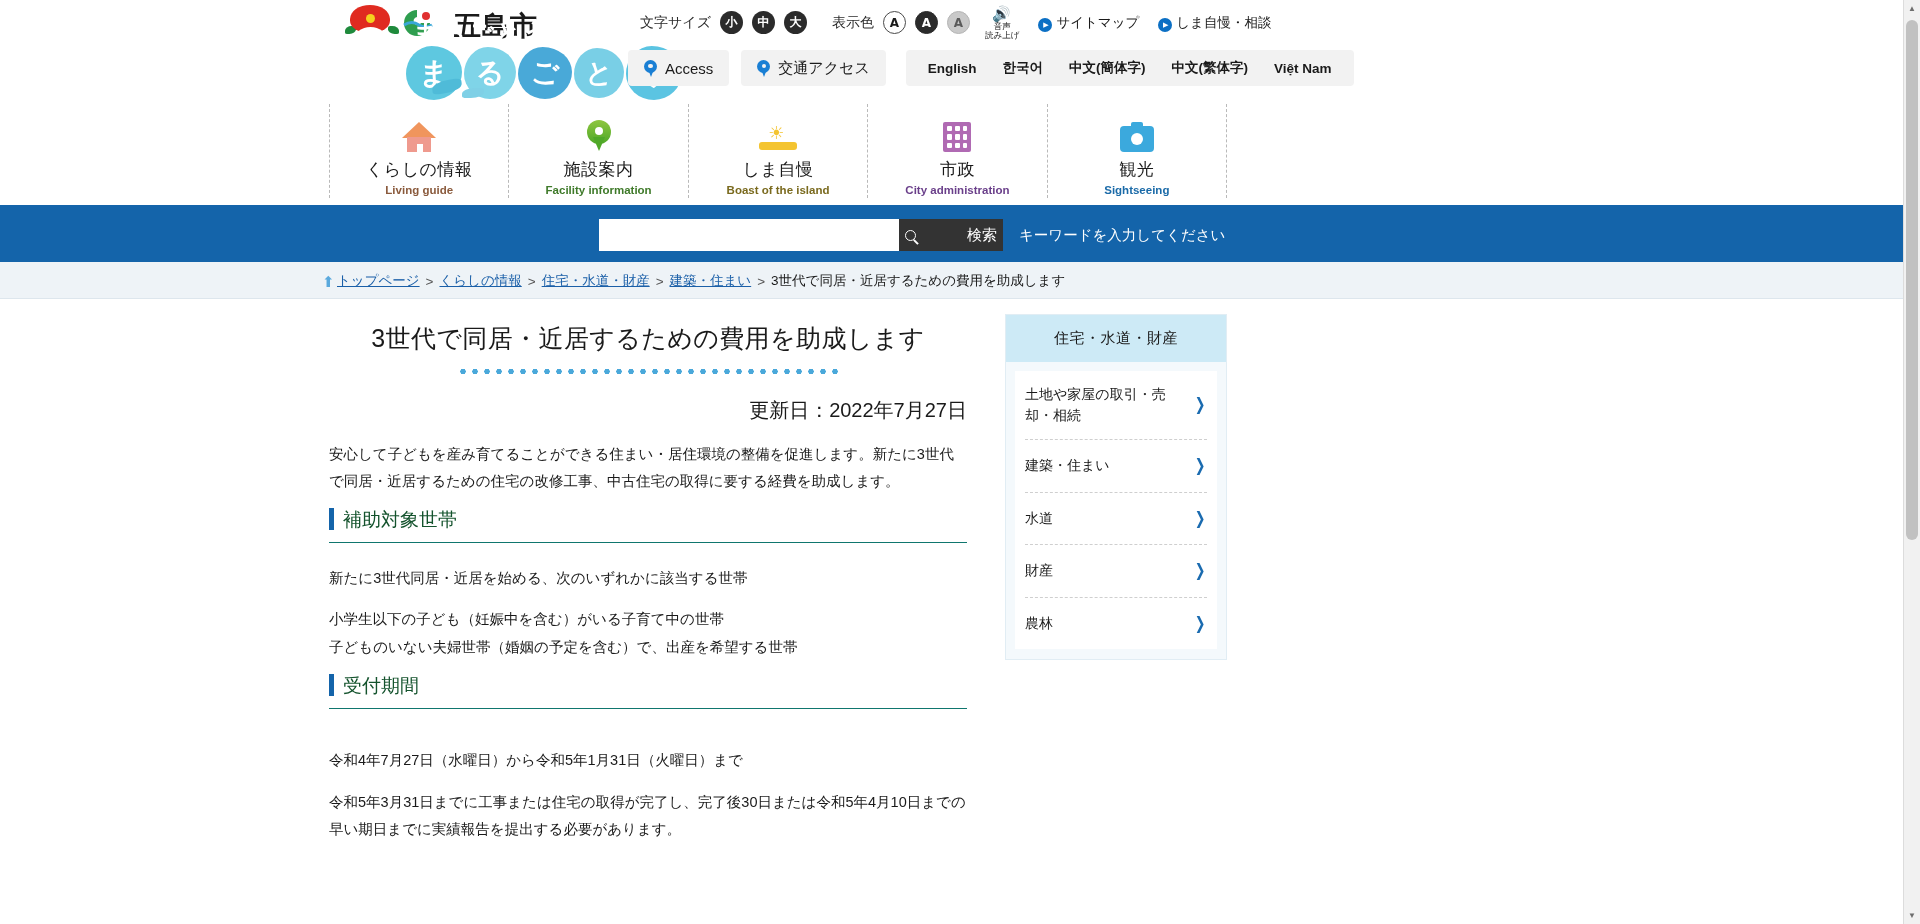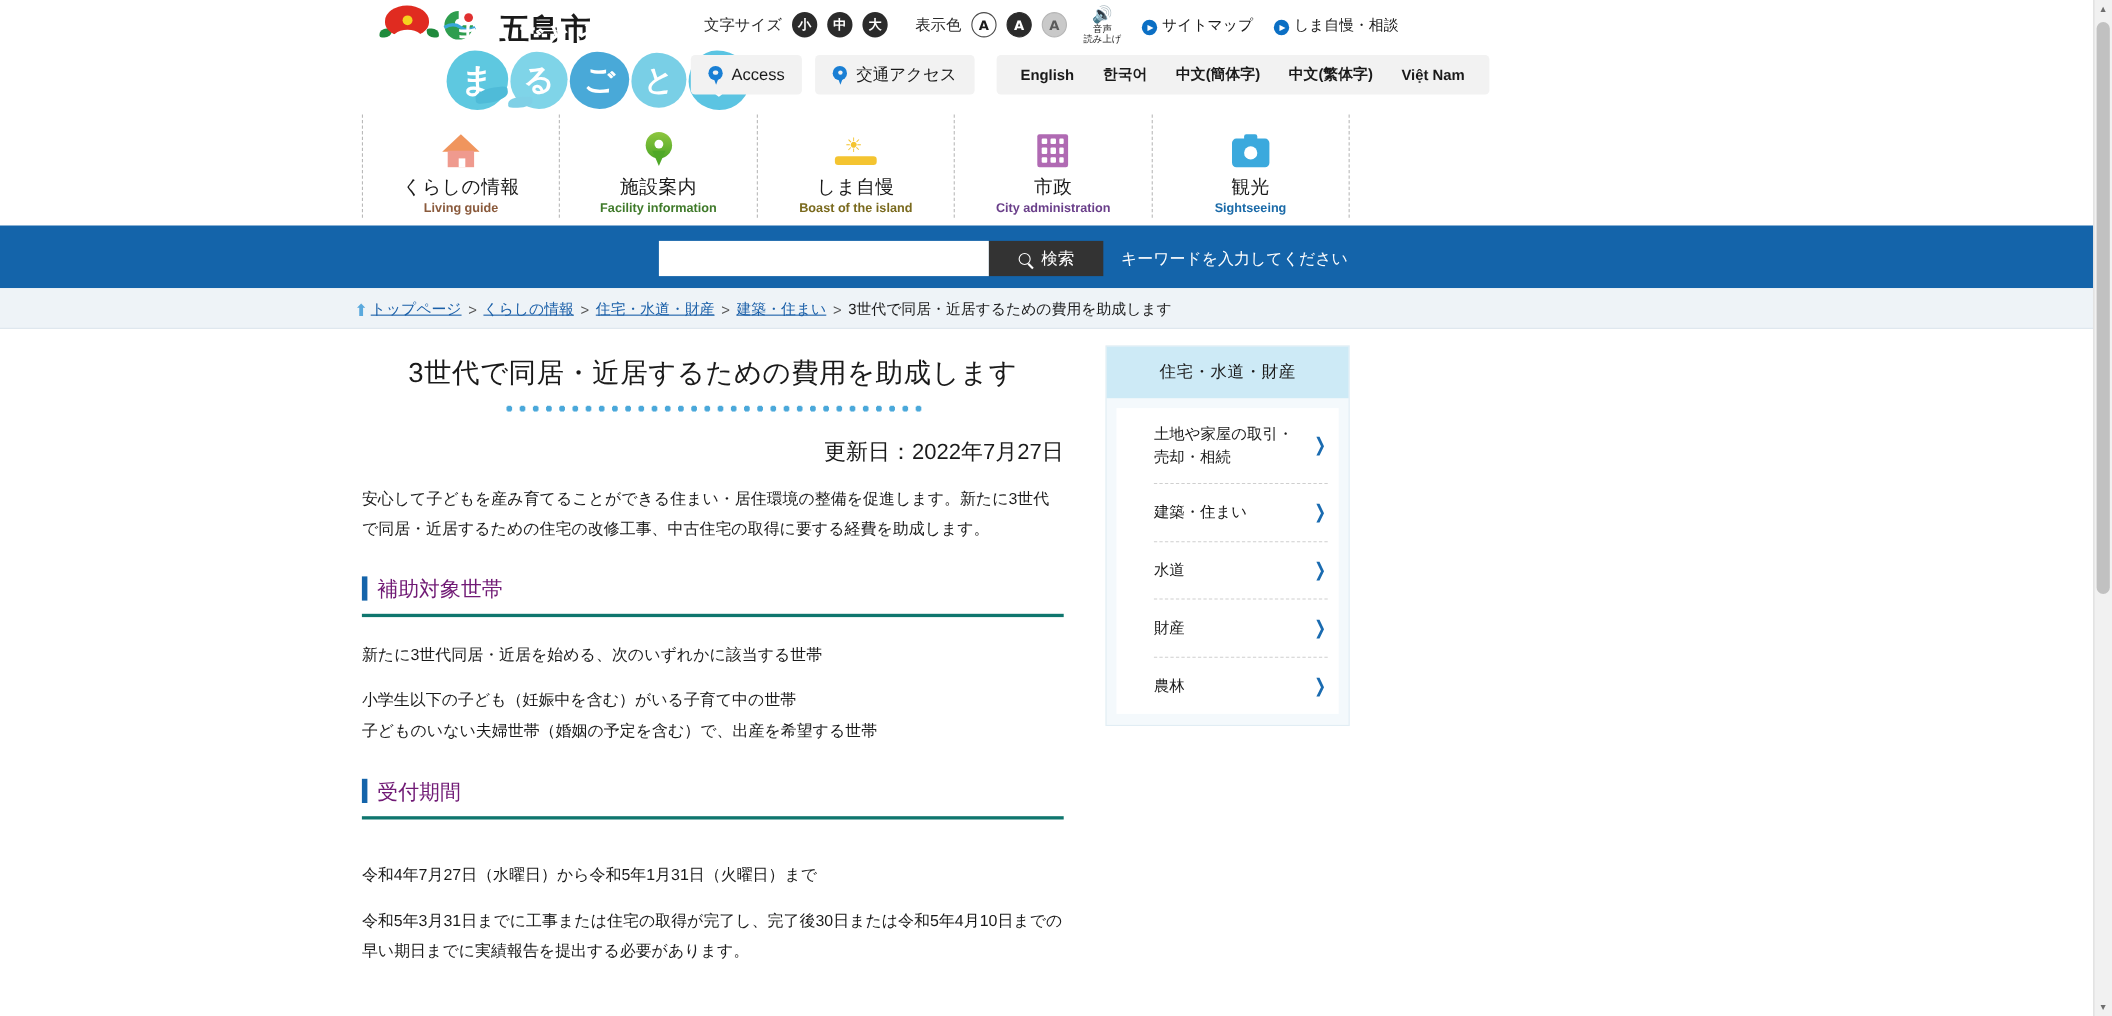--- a/index.html
+++ b/index.html
@@ -280,21 +280,21 @@
     position: absolute; left: 599px; top: 219px;
     width: 300px; height: 32px;
     background: #ffffff; border: none;
     font-size: 14px; padding: 0 8px;
     font-family: "Liberation Sans", sans-serif;
   }
   .search-btn {
     position: absolute; left: 899px; top: 219px;
     width: 104px; height: 32px;
     background: #333333; color: #ffffff;
-    display: flex; align-items: center; justify-content: center; gap: 10px;
+    display: flex; align-items: center; justify-content: space-between; gap: 10px;
     font-size: 15px; border: none; cursor: pointer;
     font-family: "Liberation Sans", sans-serif;
   }
   .mag {
     width: 11px; height: 11px; border: 1.8px solid #fff; border-radius: 50%;
     position: relative; flex: none;
   }
   .mag::after {
     content: ""; position: absolute; right: -4px; bottom: -3px;
     width: 6px; height: 1.8px; background: #fff; transform: rotate(45deg);
@@ -345,25 +345,25 @@
   }
   .updated {
     text-align: right; font-size: 20px; color: #1a1a1a;
     margin-top: 22px;
   }
   .lead {
     margin-top: 17px; font-size: 14.5px; color: #1a1a1a;
     line-height: 1.85;
   }
   .h2 {
-    margin-top: 28px;
-    border-bottom: 3px solid #0f766e;
+    margin-top: 12px;
+    border-bottom: 1px solid #0f766e;
     padding: 0 0 9px 14px;
     position: relative;
-    font-size: 19px; color: #701a75; font-weight: 400;
+    font-size: 19px; color: #14532d; font-weight: 400;
   }
   .h2::before {
     content: ""; position: absolute; left: 0; top: 1px;
     width: 5px; height: 22px; background: #1464aa;
   }
   .para {
     margin-top: 22px; font-size: 14.5px; color: #1a1a1a; line-height: 1.9;
   }
   .para.tight { margin-top: 14px; }
 
@@ -384,21 +384,20 @@
     background: #ffffff; margin: 9px 9px 0 9px;
     padding: 0 10px;
   }
   .side-item {
     display: flex; align-items: center; justify-content: space-between;
     gap: 6px;
     padding: 13px 0 13px 0;
     border-bottom: 1px dashed #cfcfcf;
     font-size: 14px; color: #1a1a1a; line-height: 1.5;
     cursor: pointer;
-    margin-left: 24px;
   }
   .side-item:last-child { border-bottom: none; }
   .chev {
     color: #1a6bb0; font-size: 17px; font-weight: 700; flex: none;
     transform: scaleX(.75);
   }
 </style>
 </head>
 <body>
 

